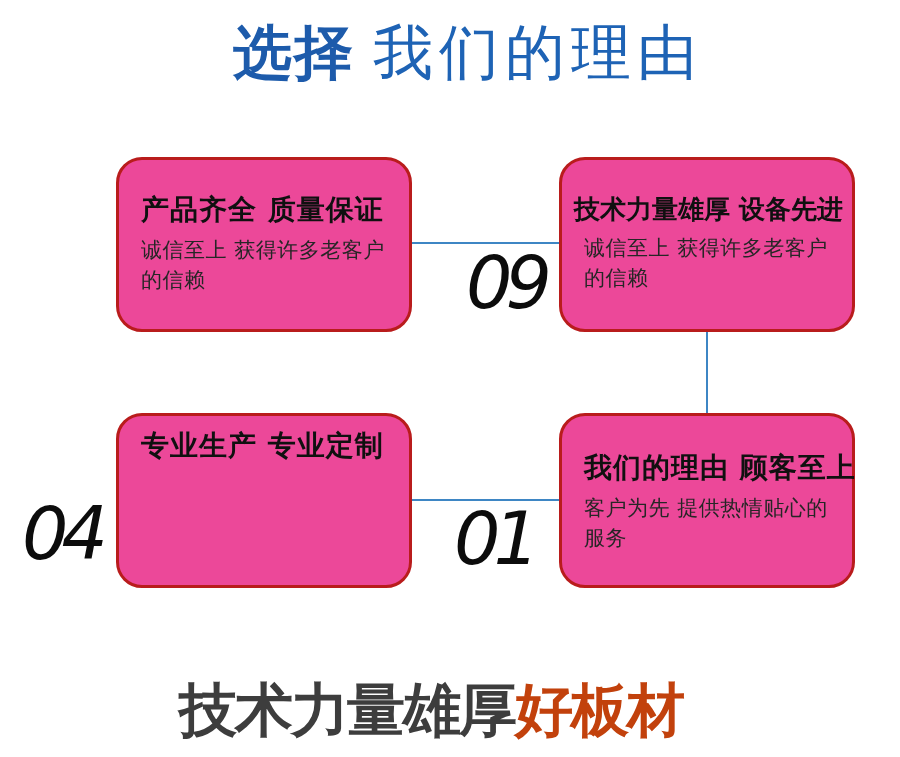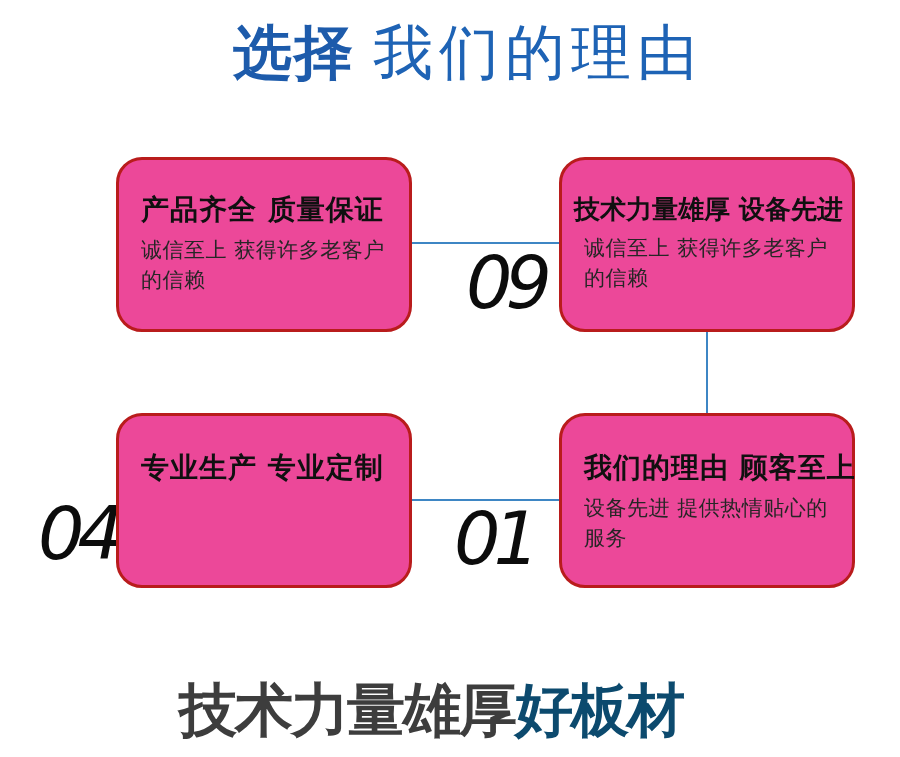--- a/index.html
+++ b/index.html
@@ -24,57 +24,57 @@
 
   
   .card {
     position:absolute; width:296px; height:175px; box-sizing:border-box;
     background:#ec4899; border:3px solid #b91c1c; border-radius:26px;
     padding:36px 8px 0 22px;
   }
   .card-01 { left:116px; top:157px; }
   .card-02 { left:559px; top:157px; padding-left:12px; }
   .card-03 { left:559px; top:413px; padding-top:38px; }
-  .card-04 { left:116px; top:413px; padding-top:38px; }
+  .card-04 { left:116px; top:413px; padding-top:16px; }
 
   .card-title {
     font-size:28px; font-weight:bold; color:#101010;
     line-height:1; letter-spacing:1px; white-space:nowrap;
   }
   .card-02 .card-title { font-size:26px; letter-spacing:0; }
   .card-desc {
     margin-top:12px; font-size:21px; color:#262626;
     line-height:1.42; white-space:pre-line; letter-spacing:0.5px;
   }
   .card-02 .card-desc { padding-left:10px; }
 
   
   .step-num {
     position:absolute; font-size:73px; font-style:italic; font-weight:500;
     color:#0c0c0c; line-height:1; letter-spacing:-7px;
   }
   .num-01 { left:24px;  top:243px; }
   .num-02 { left:466px; top:246px; }
   .num-03 { left:454px; top:502px; }
-  .num-04 { left:38px;  top:497px; }
+  .num-04 { left:22px;  top:497px; }
 
   
   .conn { position:absolute; background:#3e86c4; }
   .conn-h1 { left:412px; top:242px; width:147px; height:2px; }
   .conn-v1 { left:706px; top:331px; width:2px;  height:83px; }
   .conn-h2 { left:412px; top:499px; width:147px; height:2px; }
 
   
   .slogan {
     position:absolute; left:0; top:681px; width:862px; text-align:center;
     font-size:58px; font-weight:800; line-height:1; letter-spacing:-2px;
     white-space:nowrap;
   }
   .slogan-prefix    { color:#3d3d3d; }
-  .slogan-highlight { color:#0c4a6e; font-weight:900; }
+  .slogan-highlight { color:#c2410c; font-weight:900; }
 </style>
 </head>
 <body>
 
 <div class="page">
 
   <div class="title-row">
     <span class="title-main">选择</span>
     <span class="title-sub">我们的理由</span>
   </div>
@@ -94,21 +94,21 @@
   </div>
 
   <div class="card card-02">
     <div class="card-title">技术力量雄厚 设备先进</div>
     <div class="card-desc">诚信至上 获得许多老客户
 的信赖</div>
   </div>
 
   <div class="card card-03">
     <div class="card-title">我们的理由 顾客至上</div>
-    <div class="card-desc">设备先进 提供热情贴心的
+    <div class="card-desc">客户为先 提供热情贴心的
 服务</div>
   </div>
 
   <div class="card card-04">
     <div class="card-title">专业生产 专业定制</div>
   </div>
 
   <div class="slogan">
     <span class="slogan-prefix">技术力量雄厚</span><span class="slogan-highlight">好板材</span>
   </div>

